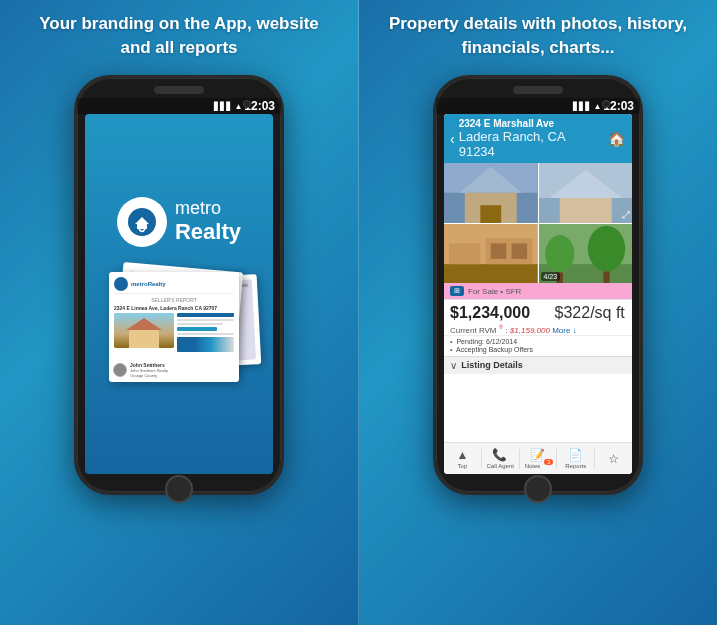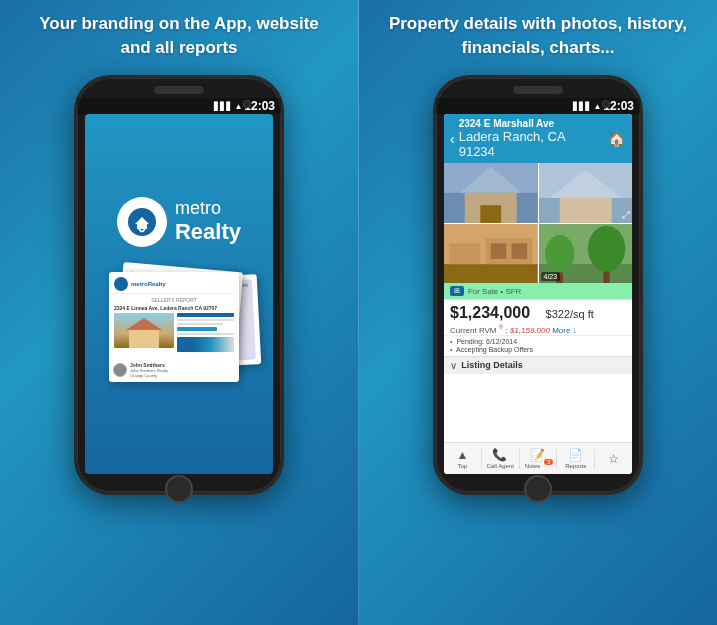--- a/index.html
+++ b/index.html
@@ -352,21 +352,21 @@
       right: 2px;
       color: white;
       font-size: 10px;
     }
 
     .prop-badges {
       display: flex;
       align-items: center;
       gap: 4px;
       padding: 3px 6px;
-      background: #86efac;
+      background: #f9a8d4;
       border-bottom: 1px solid #e0e0e0;
     }
 
     .badge-blue {
       background: #1565a0;
       color: white;
       font-size: 7px;
       padding: 1px 4px;
       border-radius: 2px;
     }
@@ -380,23 +380,23 @@
       padding: 4px 6px 2px;
     }
 
     .price-main {
       font-size: 16px;
       font-weight: bold;
       color: #222;
     }
 
     .price-sqft {
-      font-size: 11px;
+      font-size: 16px;
       color: #333;
-      margin-left: 11px;
+      margin-left: 20px;
     }
 
     .price-rvm {
       font-size: 8px;
       color: #555;
       padding: 0 6px;
     }
 
     .price-rvm-val {
       color: #c44;

